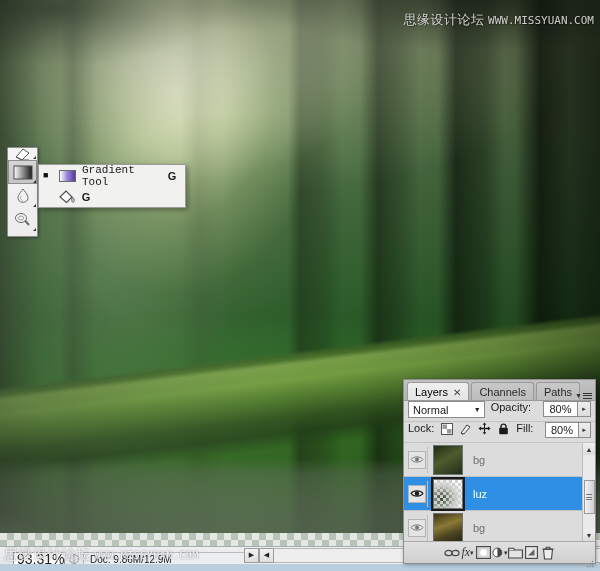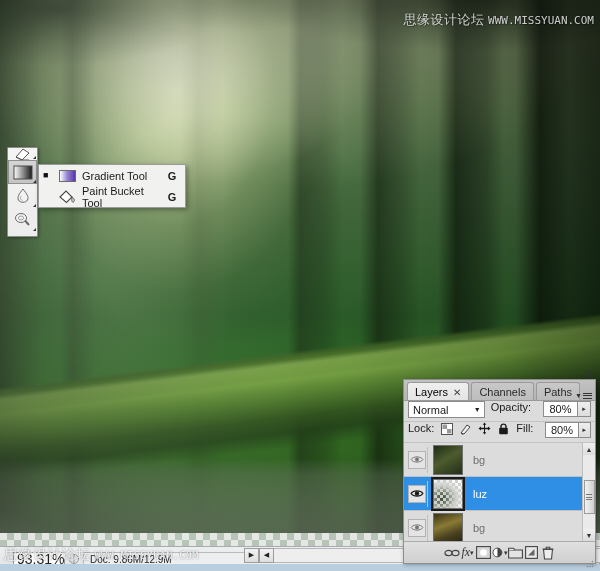--- a/index.html
+++ b/index.html
@@ -161,21 +161,21 @@
     box-shadow: 2px 2px 5px rgba(0,0,0,.35);
     z-index: 50;
   }
   .flyout-row {
     display: flex; align-items: center;
     height: 21px; padding: 0 6px 0 4px;
     font-size: 11px; color: #1a1a1a;
   }
   .fr-bullet { width: 12px; font-size: 9px; color: #111; line-height: 1; }
   .fr-icon { width: 24px; display: flex; align-items: center; justify-content: center; }
-  .fr-label { flex: 1; padding-left: 3px; }
+  .fr-label { flex: 1; padding-left: 3px; font-family: Liberation Mono, monospace; }
   .fr-key { width: 14px; text-align: center; font-weight: bold; font-size: 11px; }
   .grad-swatch {
     width: 17px; height: 12px;
     background: linear-gradient(90deg,#ffffff 0%, #9d8ad8 45%, #5636a8 100%);
     border: 1px solid #6a6a6a;
   }
 
   
   #layers-panel {
     position: absolute; left: 403px; top: 379px;
@@ -488,21 +488,20 @@
     </div>
     <div class="flyout-row">
       <span class="fr-bullet"></span>
       <span class="fr-icon">
         <svg width="20" height="17" viewBox="0 0 20 17">
           <path d="M3 9 L9 3 L15 9 L9.5 14.5 Z" fill="#fff" stroke="#4a4a4a" stroke-width="1.1"></path>
           <path d="M9 3 L6 6" stroke="#4a4a4a" stroke-width="1"></path>
           <path d="M15 9 C17.5 10.5, 18 13, 16.5 14 C15 15, 14.5 12.5, 15 9 Z" fill="#ddd" stroke="#4a4a4a" stroke-width="0.9"></path>
         </svg>
       </span>
-      <span class="fr-label">Paint Bucket Tool</span>
       <span class="fr-key">G</span>
     </div>
   </div>
 
   <div id="layers-panel">
 
     <div id="panel-titlebar">
       <span class="win-btn">–</span>
       <span class="win-btn">✕</span>
     </div>

